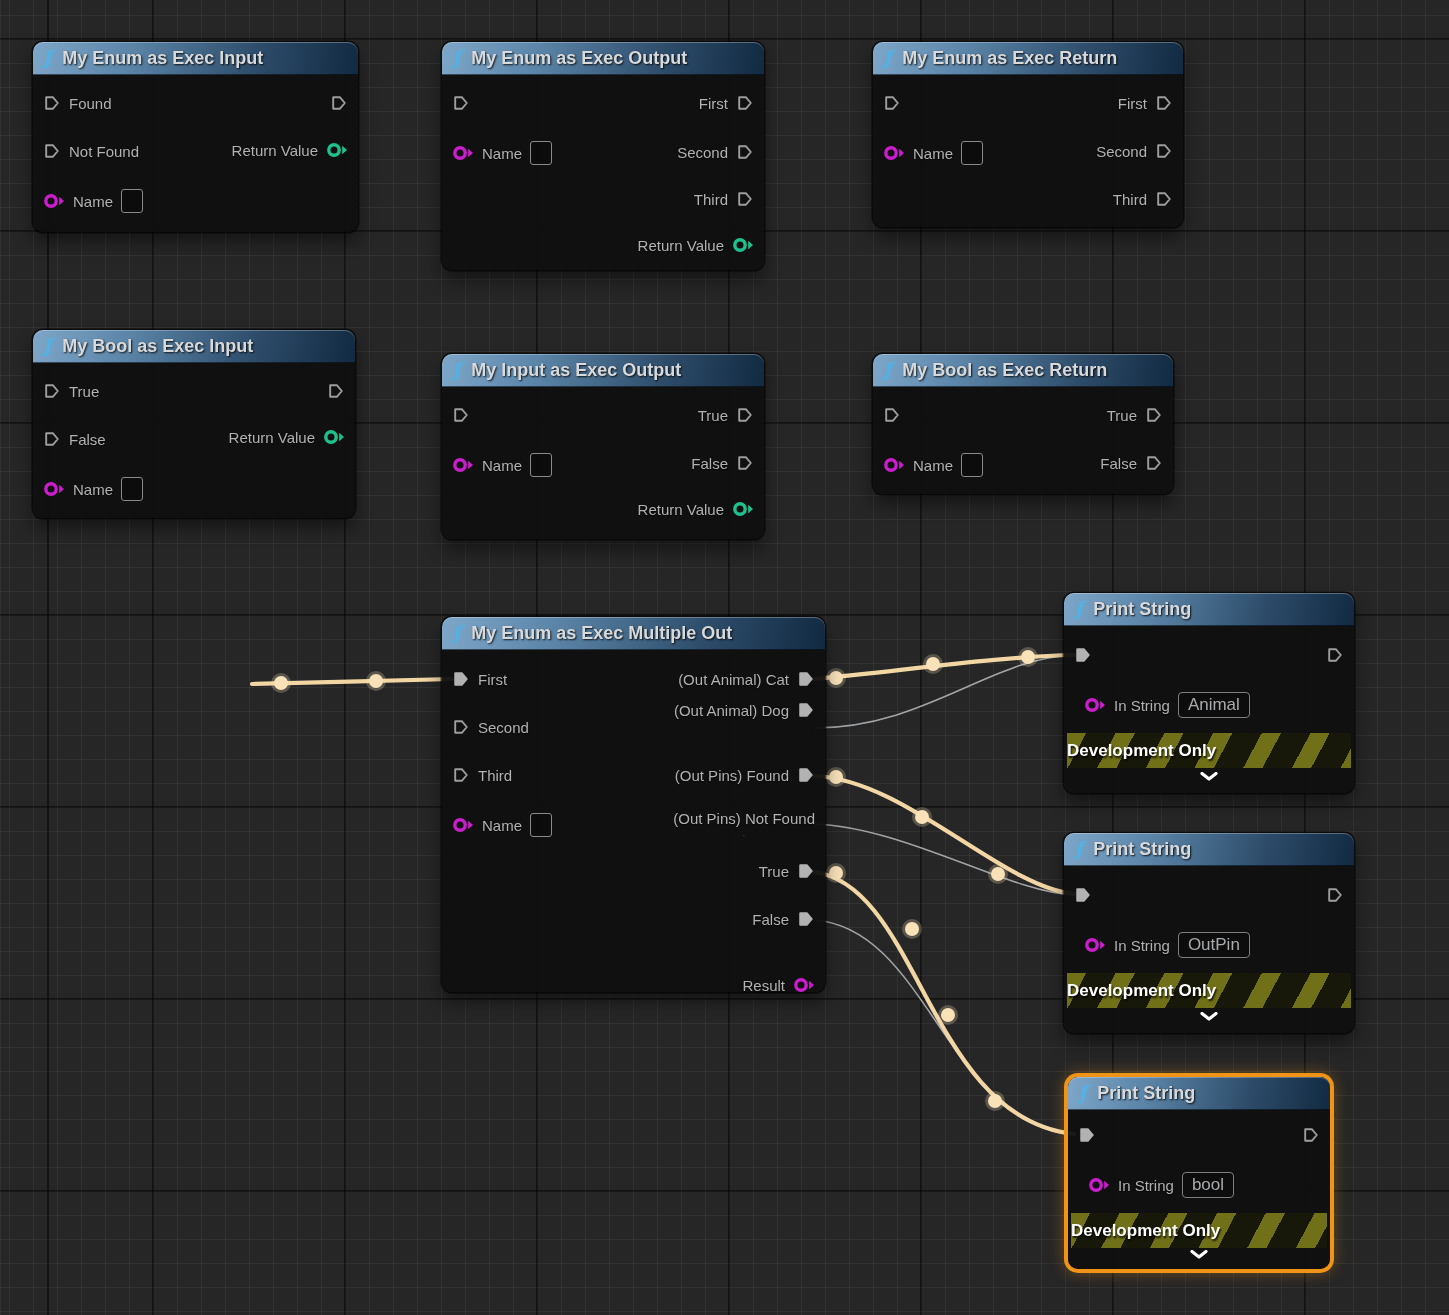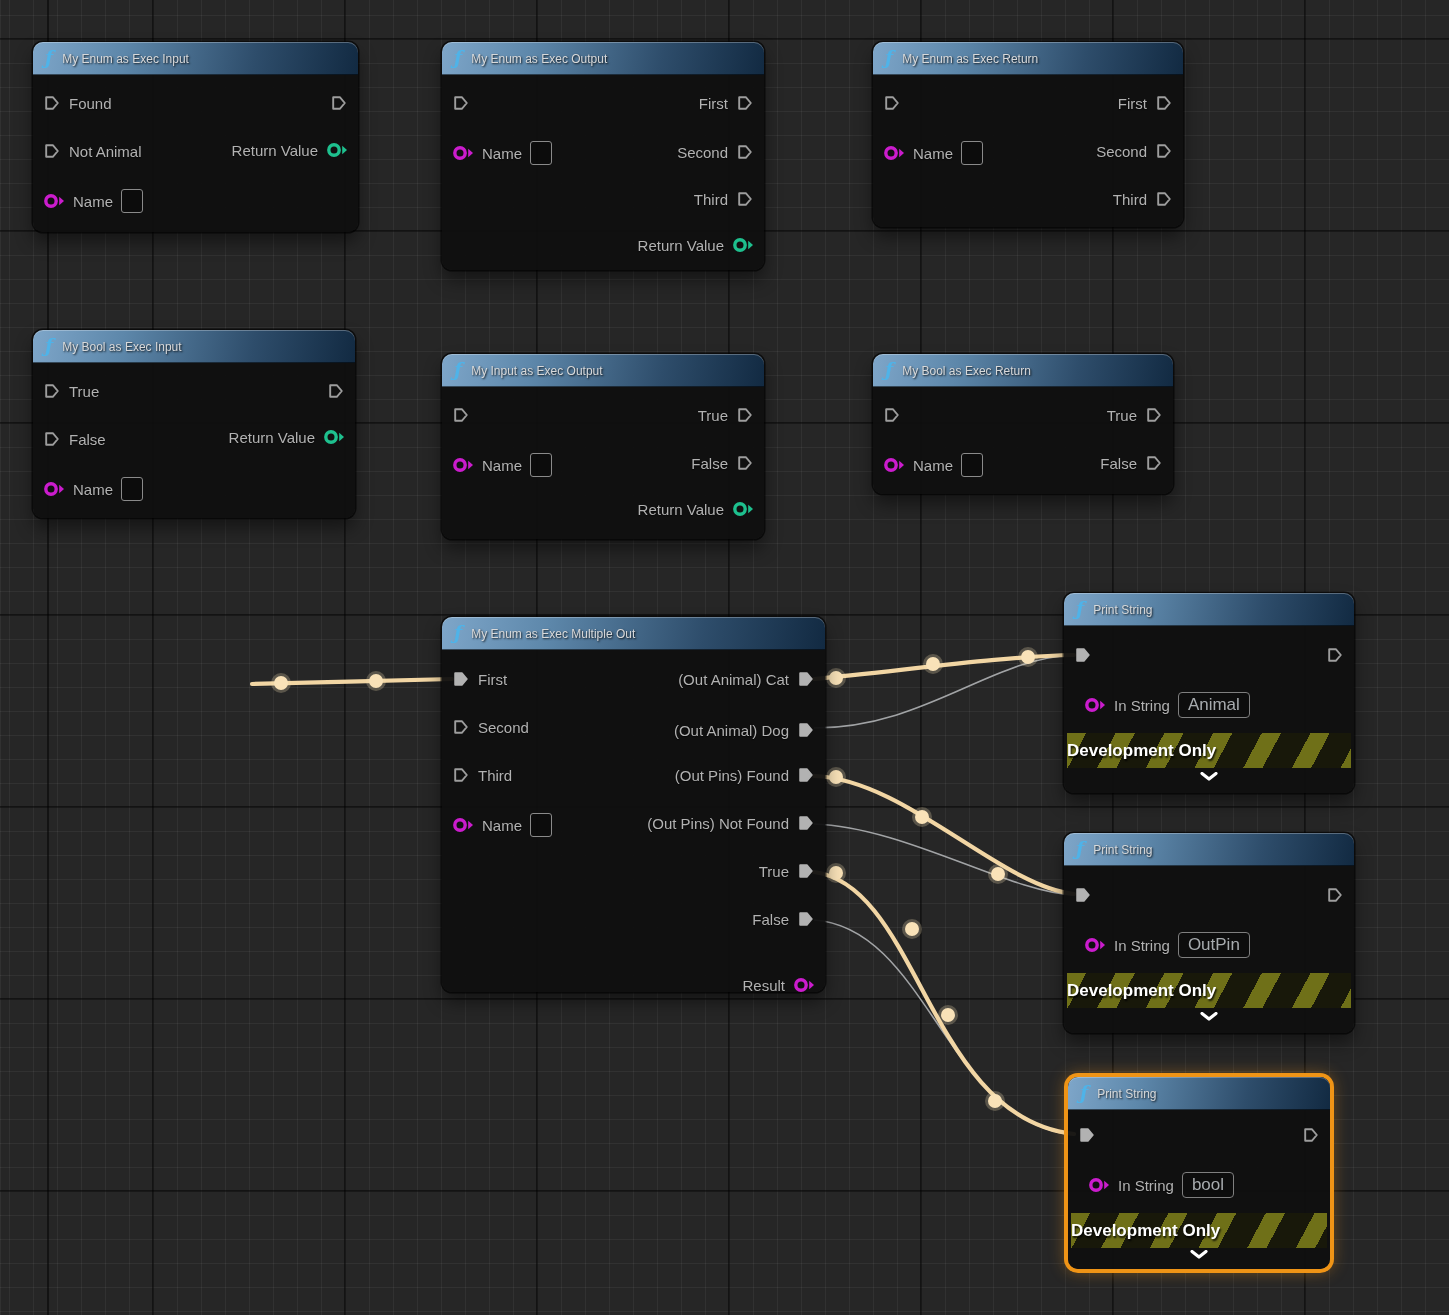--- a/index.html
+++ b/index.html
@@ -31,21 +31,21 @@
     display:flex;align-items:center;gap:9px;padding:0 12px;
     box-shadow:inset 0 1px 0 rgba(255,255,255,0.28), inset 0 -1px 0 rgba(0,0,0,0.55);
   }
   .hdr-func{background:linear-gradient(100deg,#7ea6c9 0%,#5d87aa 28%,#2e4d6b 68%,#122a42 100%);}
   .hdr-event{background:linear-gradient(100deg,#a8302a 0%,#8c1f17 35%,#55100b 78%,#330806 100%);}
   .ficon{
     font-family:"DejaVu Serif", serif;font-style:italic;font-weight:bold;
     font-size:19px;color:#4fb3e8;line-height:1;transform:translateY(-1px);
   }
   .ftitle{
-    color:#d8d9da;font-size:12px;font-weight:normal;
+    color:#d8d9da;font-size:18px;font-weight:bold;
     text-shadow:1px 1px 2px rgba(0,0,0,0.85);white-space:nowrap;
   }
   .hdr-event .ftitle{color:#e9e9e9;}
   .pin{position:absolute;height:26px;display:flex;align-items:center;gap:8px;}
   .pin.l{left:10px;}
   .pin.r{right:10px;flex-direction:row;}
   .plabel{color:#b2b2b2;font-size:15px;white-space:nowrap;text-shadow:0 1px 1px rgba(0,0,0,0.6);}
   .vbox{
     width:22px;height:24px;border:1.5px solid #8a8a8a;border-radius:3px;
     background:rgba(0,0,0,0.25);box-sizing:border-box;
@@ -121,21 +121,21 @@
     <div class="pin l" style="top:48px;">
       <svg width="18" height="18" viewBox="0 0 18 18">
           <path d="M3.2 3.2 h6.6 l5 5.8 -5 5.8 H3.2 z" fill="none" stroke="#9d9d9d" stroke-width="1.9" stroke-linejoin="round"></path>
         </svg>
       <span class="plabel">Found</span>
     </div>
     <div class="pin l" style="top:96px;">
       <svg width="18" height="18" viewBox="0 0 18 18">
           <path d="M3.2 3.2 h6.6 l5 5.8 -5 5.8 H3.2 z" fill="none" stroke="#9d9d9d" stroke-width="1.9" stroke-linejoin="round"></path>
         </svg>
-      <span class="plabel">Not Animal</span>
+      <span class="plabel">Not Found</span>
     </div>
     <div class="pin l" style="top:146px;">
       <svg width="22" height="18" viewBox="0 0 22 18">
           <circle cx="8" cy="9" r="5.2" fill="none" stroke="#cb1ccd" stroke-width="3.4"></circle>
           <path d="M16.2 4.8 L21 9 L16.2 13.2 z" fill="#cb1ccd"></path>
         </svg>
       <span class="plabel">Name</span>
       <span class="vbox"></span>
     </div>
     <div class="pin r" style="top:48px;">
@@ -376,33 +376,33 @@
         </svg>
       <span class="plabel">Name</span>
       <span class="vbox"></span>
     </div>
     <div class="pin r" style="top:49px;">
       <span class="plabel">(Out Animal) Cat</span>
       <svg width="18" height="18" viewBox="0 0 18 18">
           <path d="M3.2 3.2 h6.6 l5 5.8 -5 5.8 H3.2 z" fill="#b2b2b2" stroke="#b2b2b2" stroke-width="1.9" stroke-linejoin="round"></path>
         </svg>
     </div>
-    <div class="pin r" style="top:100px;">
+    <div class="pin r" style="top:80px;">
       <span class="plabel">(Out Animal) Dog</span>
       <svg width="18" height="18" viewBox="0 0 18 18">
           <path d="M3.2 3.2 h6.6 l5 5.8 -5 5.8 H3.2 z" fill="#b2b2b2" stroke="#b2b2b2" stroke-width="1.9" stroke-linejoin="round"></path>
         </svg>
     </div>
     <div class="pin r" style="top:145px;">
       <span class="plabel">(Out Pins) Found</span>
       <svg width="18" height="18" viewBox="0 0 18 18">
           <path d="M3.2 3.2 h6.6 l5 5.8 -5 5.8 H3.2 z" fill="#b2b2b2" stroke="#b2b2b2" stroke-width="1.9" stroke-linejoin="round"></path>
         </svg>
     </div>
-    <div class="pin r" style="top:193px;">
+    <div class="pin r" style="top:193px;flex-direction:column;">
       <span class="plabel">(Out Pins) Not Found</span>
       <svg width="18" height="18" viewBox="0 0 18 18">
           <path d="M3.2 3.2 h6.6 l5 5.8 -5 5.8 H3.2 z" fill="#b2b2b2" stroke="#b2b2b2" stroke-width="1.9" stroke-linejoin="round"></path>
         </svg>
     </div>
     <div class="pin r" style="top:241px;">
       <span class="plabel">True</span>
       <svg width="18" height="18" viewBox="0 0 18 18">
           <path d="M3.2 3.2 h6.6 l5 5.8 -5 5.8 H3.2 z" fill="#b2b2b2" stroke="#b2b2b2" stroke-width="1.9" stroke-linejoin="round"></path>
         </svg>

